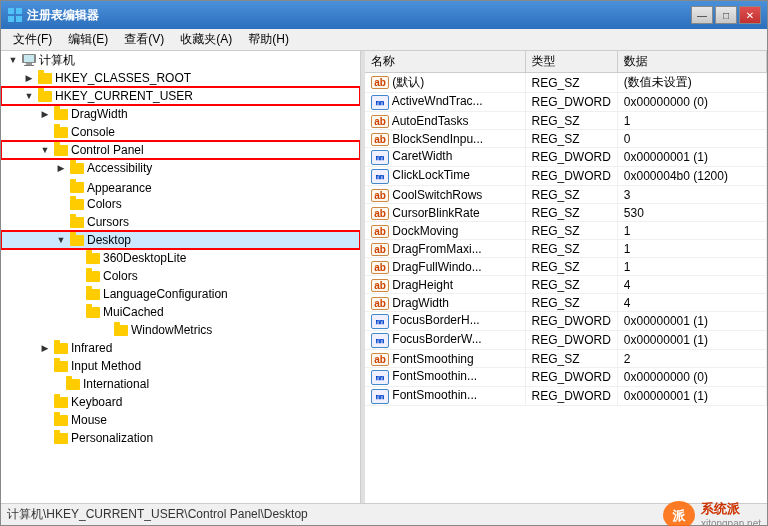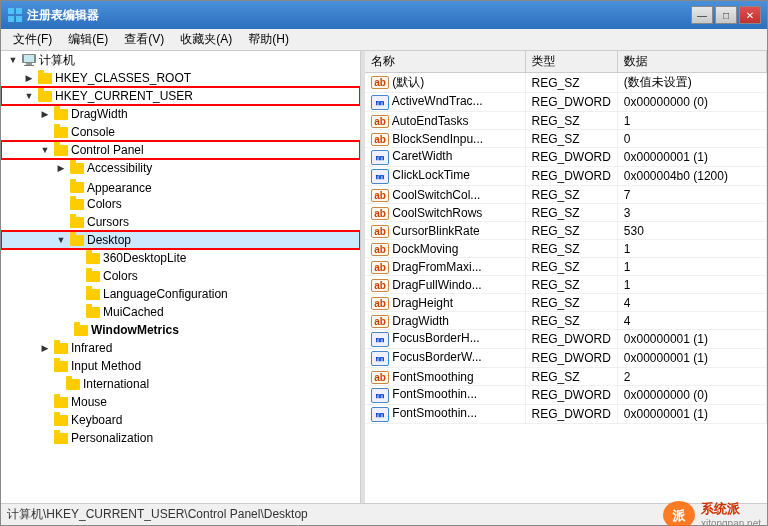--- a/index.html
+++ b/index.html
@@ -440,21 +440,21 @@
         </div>
 
         <div class="tree-node-row indent-5" style="padding-left:68px;">
           <div class="tree-expand" style="visibility:hidden;">▶</div>
           <div class="tree-icon">
             <div class="folder-icon"></div>
           </div>
           <span class="tree-label">MuiCached</span>
         </div>
 
-        <div class="tree-node-row indent-5" style="padding-left:56px;font-weight:bold;">
+        <div class="tree-node-row indent-5" style="padding-left:96px;">
           <div class="tree-expand" style="visibility:hidden;">▶</div>
           <div class="tree-icon">
             <div class="folder-icon"></div>
           </div>
           <span class="tree-label">WindowMetrics</span>
         </div>
 
         <div class="tree-node-row indent-3" style="padding-left:36px;">
           <div class="tree-expand">▶</div>
           <div class="tree-icon">
@@ -477,29 +477,29 @@
             <div class="folder-icon"></div>
           </div>
           <span class="tree-label">International</span>
         </div>
 
         <div class="tree-node-row indent-3" style="padding-left:36px;">
           <div class="tree-expand" style="visibility:hidden;">▶</div>
           <div class="tree-icon">
             <div class="folder-icon"></div>
           </div>
+          <span class="tree-label">Keyboard</span>
+        </div>
+
+        <div class="tree-node-row indent-3" style="padding-left:36px;">
+          <div class="tree-expand" style="visibility:hidden;">▶</div>
+          <div class="tree-icon">
+            <div class="folder-icon"></div>
+          </div>
           <span class="tree-label">Mouse</span>
-        </div>
-
-        <div class="tree-node-row indent-3" style="padding-left:36px;">
-          <div class="tree-expand" style="visibility:hidden;">▶</div>
-          <div class="tree-icon">
-            <div class="folder-icon"></div>
-          </div>
-          <span class="tree-label">Keyboard</span>
         </div>
 
         <div class="tree-node-row indent-3" style="padding-left:36px;">
           <div class="tree-expand" style="visibility:hidden;">▶</div>
           <div class="tree-icon">
             <div class="folder-icon"></div>
           </div>
           <span class="tree-label">Personalization</span>
         </div>
 
@@ -540,25 +540,20 @@
   </tr>
             <tr>
     <td><span style="font-size:9px;color:#0044cc;font-weight:bold;background:#f0f0ff;border:1px solid #4488cc;border-radius:2px;padding:0 1px;display:inline-block;min-width:18px;text-align:center;">㎜</span> CaretWidth</td>
     <td>REG_DWORD</td>
     <td>0x00000001 (1)</td>
   </tr>
             <tr>
     <td><span style="font-size:9px;color:#0044cc;font-weight:bold;background:#f0f0ff;border:1px solid #4488cc;border-radius:2px;padding:0 1px;display:inline-block;min-width:18px;text-align:center;">㎜</span> ClickLockTime</td>
     <td>REG_DWORD</td>
     <td>0x000004b0 (1200)</td>
-  </tr>
-            <tr>
-    <td><span style="font-size:10px;color:#cc4400;font-weight:bold;background:#fff8f0;border:1px solid #cc8844;border-radius:2px;padding:0 2px;display:inline-block;min-width:18px;text-align:center;">ab</span> CoolSwitchCol...</td>
-    <td>REG_SZ</td>
-    <td>7</td>
   </tr>
             <tr>
     <td><span style="font-size:10px;color:#cc4400;font-weight:bold;background:#fff8f0;border:1px solid #cc8844;border-radius:2px;padding:0 2px;display:inline-block;min-width:18px;text-align:center;">ab</span> CoolSwitchRows</td>
     <td>REG_SZ</td>
     <td>3</td>
   </tr>
             <tr>
     <td><span style="font-size:10px;color:#cc4400;font-weight:bold;background:#fff8f0;border:1px solid #cc8844;border-radius:2px;padding:0 2px;display:inline-block;min-width:18px;text-align:center;">ab</span> CursorBlinkRate</td>
     <td>REG_SZ</td>
     <td>530</td>

